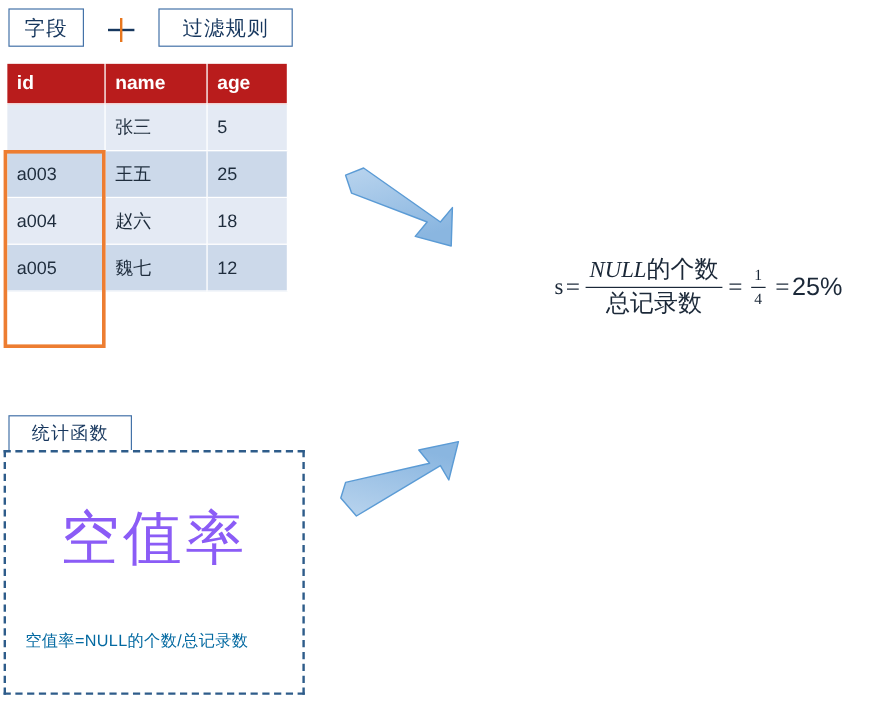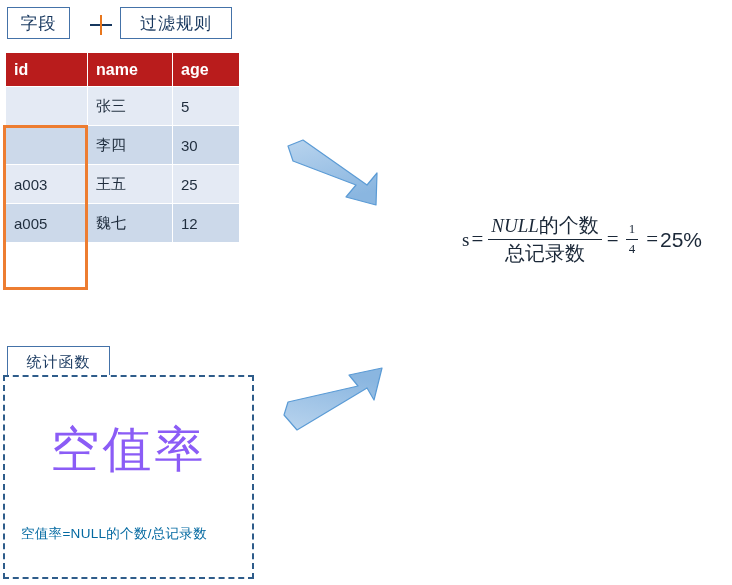--- a/index.html
+++ b/index.html
@@ -24,21 +24,21 @@
     color: #17375e;
     font-size: 17px;
     line-height: 1;
     display: flex;
     align-items: center;
     justify-content: center;
     letter-spacing: 1px;
     box-sizing: border-box;
   }
   #tag-field   { left: 7px;   top: 7px;  width: 63px;  height: 32px; }
-  #tag-filter  { left: 120px; top: 7px;  width: 112px; height: 32px; }
+  #tag-filter  { left: 132px; top: 7px;  width: 112px; height: 32px; }
   #tag-statfn  { left: 7px;   top: 346px; width: 103px; height: 30px; font-size: 15px; }
 
   
   #plus-sign {
     left: 85px; top: 14px; width: 34px; height: 22px;
   }
   #plus-sign .bar-h {
     position: absolute; left: 5px; top: 10px; width: 22px; height: 2px;
     background: #17375e;
   }
@@ -179,28 +179,28 @@
       <th>age</th>
     </tr>
   </thead>
   <tbody>
     <tr>
       <td></td>
       <td>张三</td>
       <td>5</td>
     </tr>
     <tr>
-      <td></td>
-      <td>李四</td>
-      <td>30</td>
-    </tr>
-    <tr>
       <td>a003</td>
       <td>王五</td>
       <td>25</td>
+    </tr>
+    <tr>
+      <td>a004</td>
+      <td>赵六</td>
+      <td>18</td>
     </tr>
     <tr>
       <td>a005</td>
       <td>魏七</td>
       <td>12</td>
     </tr>
   </tbody>
 </table>
 
 <div class="abs" id="null-highlight"></div>

